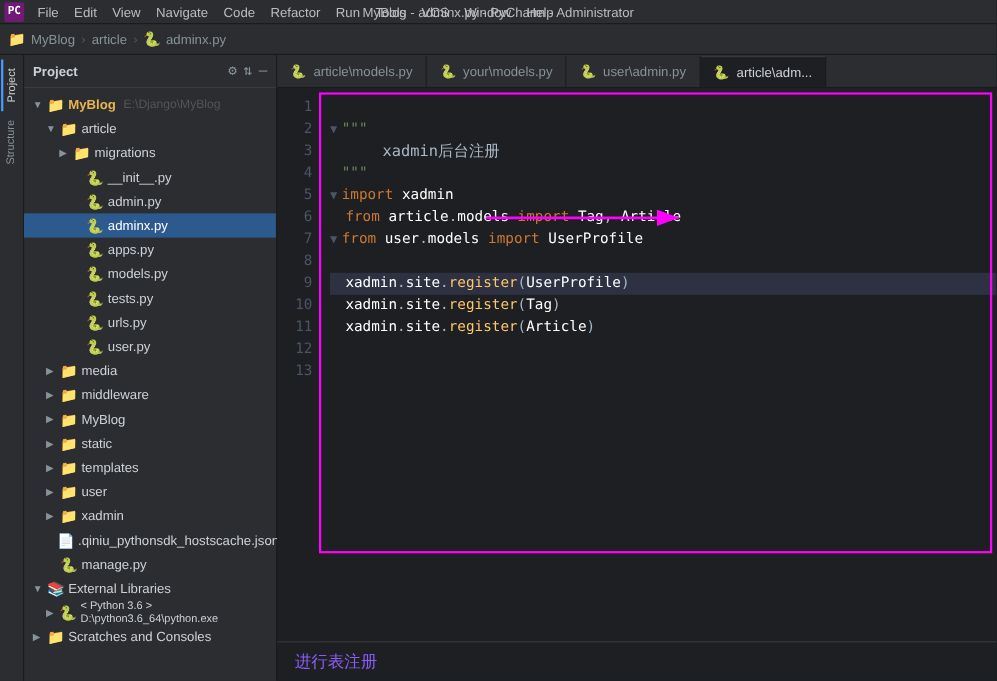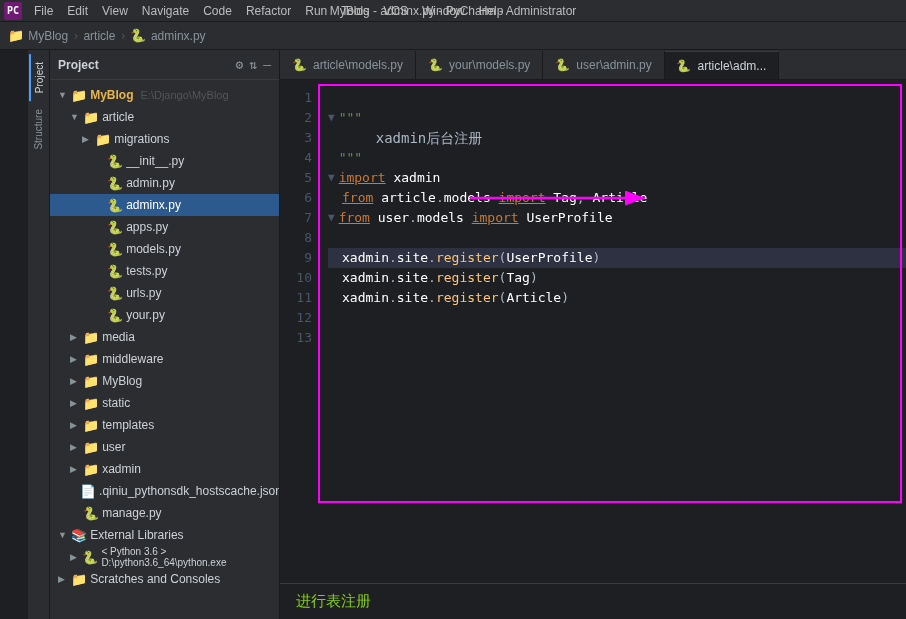--- a/index.html
+++ b/index.html
@@ -70,21 +70,20 @@
       gap: 4px;
     }
     .breadcrumb-item .folder-icon { color: #e8b54d; font-size: 13px; }
     .breadcrumb-item .file-icon { color: #78b0e0; font-size: 13px; }
     .breadcrumb-sep { color: #555; font-size: 12px; }
 
     
     .main-layout {
       display: flex;
       height: calc(619px - 22px - 28px);
-      padding-left: 28px;
     }
 
     
     .side-tabs {
       width: 22px;
       background: #2b2d30;
       display: flex;
       flex-direction: column;
       align-items: center;
       padding-top: 4px;
@@ -230,42 +229,42 @@
       line-height: 20px;
       font-size: 13px;
       white-space: pre;
       display: flex;
       align-items: center;
     }
     .code-line.highlighted { background: #2d3142; }
 
     
     .c-string { color: #6a8759; }
-    .c-keyword { color: #cc7832; text-decoration: underline; }
+    .c-keyword { color: #cc7832; }
     .c-comment { color: #808080; }
     .c-function { color: #ffc66d; }
     .c-normal { color: #a9b7c6; }
     .c-white { color: #ffffff; }
     .c-dot { color: #a9b7c6; }
 
     
     .bottom-annotation {
       padding: 8px 16px;
       background: #1e1f22;
       border-top: 1px solid #3a3b3f;
       flex-shrink: 0;
     }
     .annotation-text {
       color: #e8a020;
       font-size: 15px;
       font-family: Arial, sans-serif;
       font-weight: bold;
     }
     .annotation-text-2 {
-      color: #84cc16;
+      color: #8b5cf6;
       font-size: 15px;
       font-family: Arial, sans-serif;
     }
 
     
     .fold-indicator {
       color: #4a5568;
       font-size: 11px;
       margin-right: 4px;
     }
@@ -387,21 +386,21 @@
 
       <div class="tree-item indent-3">
         <span class="tree-arrow" style="color:transparent">▶</span>
         <span class="tree-icon python">🐍</span>
         <span>urls.py</span>
       </div>
 
       <div class="tree-item indent-3">
         <span class="tree-arrow" style="color:transparent">▶</span>
         <span class="tree-icon python">🐍</span>
-        <span>your.py</span>
+        <span>user.py</span>
       </div>
 
       <div class="tree-item indent-1">
         <span class="tree-arrow">▶</span>
         <span class="tree-icon folder">📁</span>
         <span>media</span>
       </div>
 
       <div class="tree-item indent-1">
         <span class="tree-arrow">▶</span>

